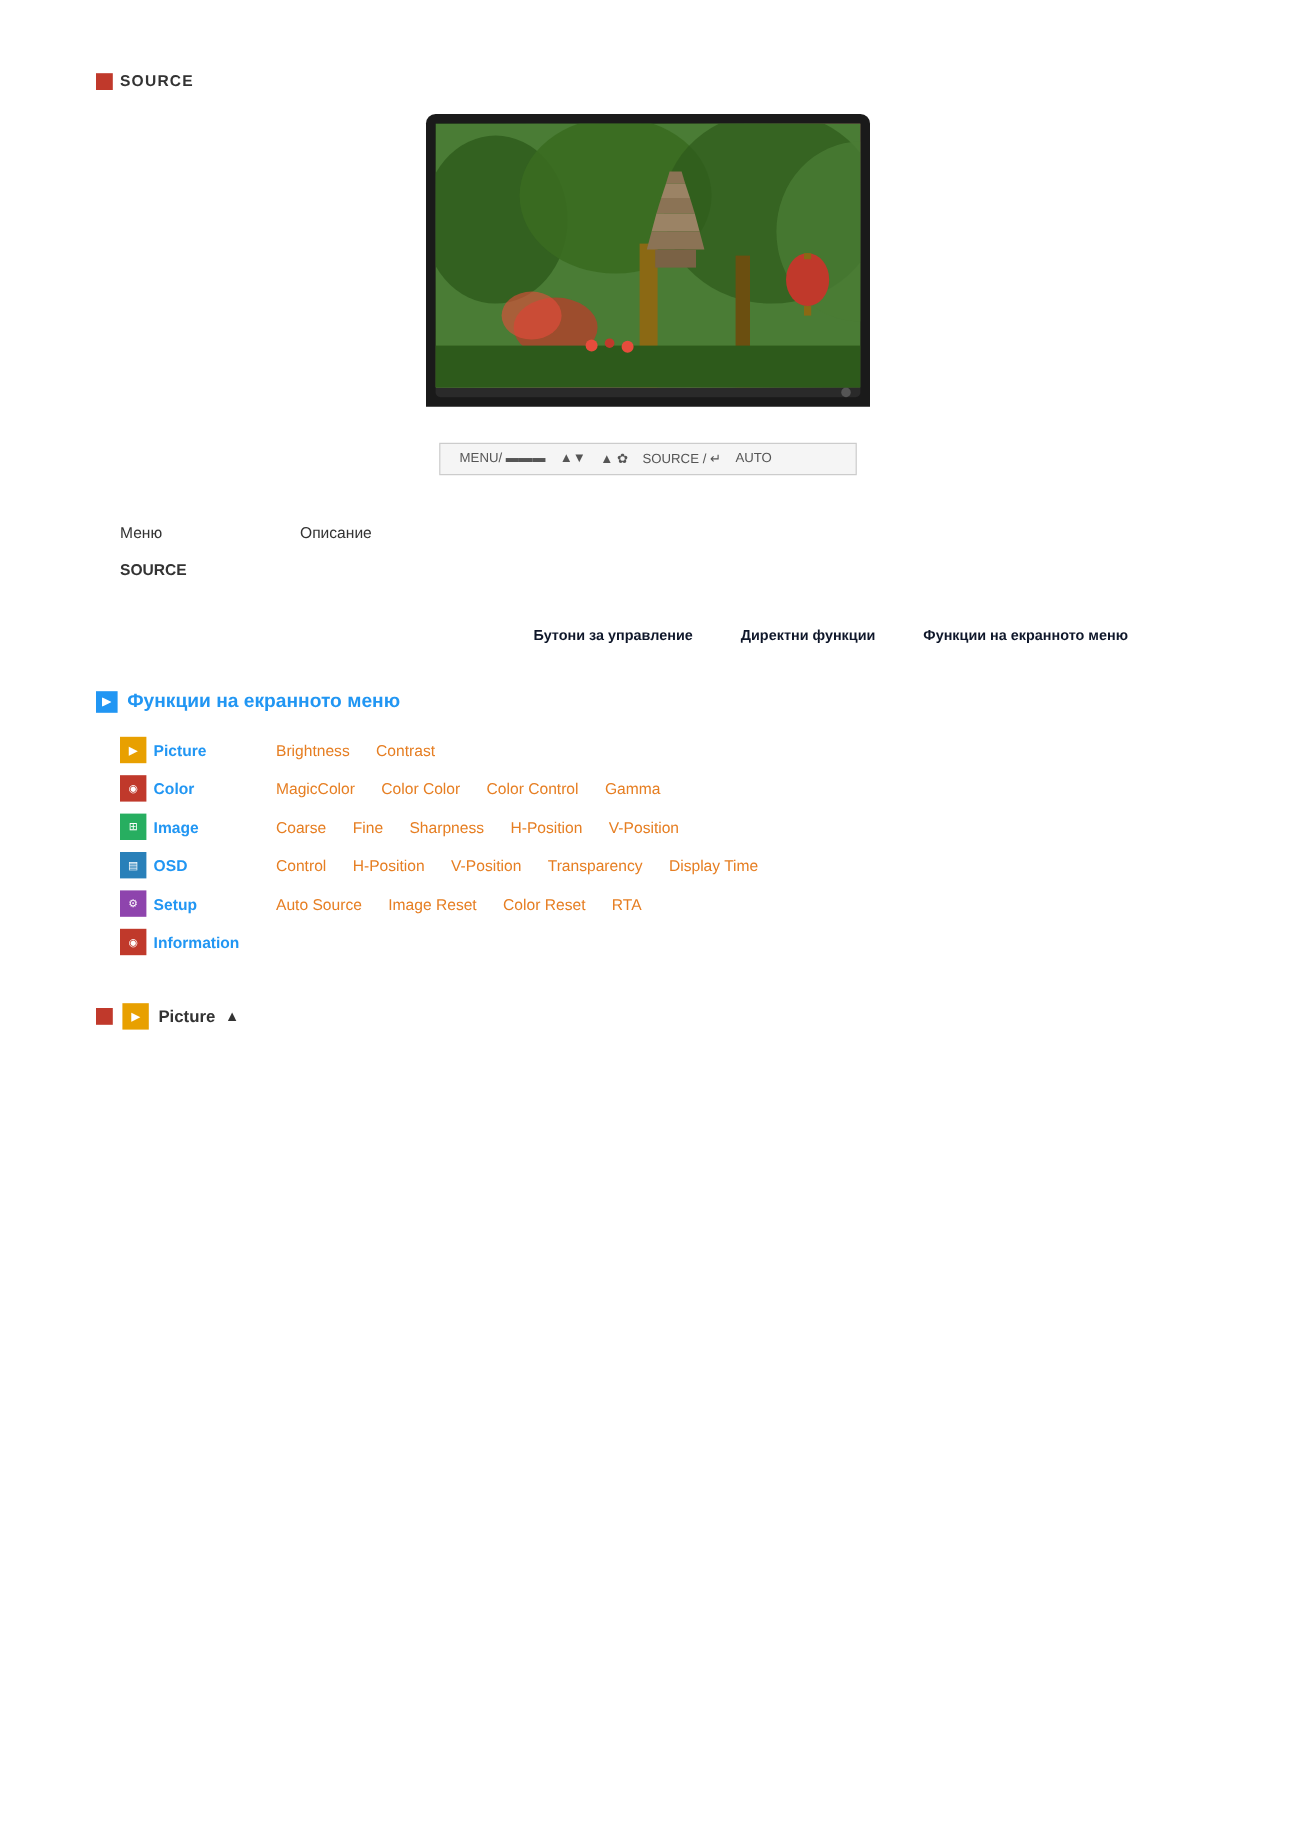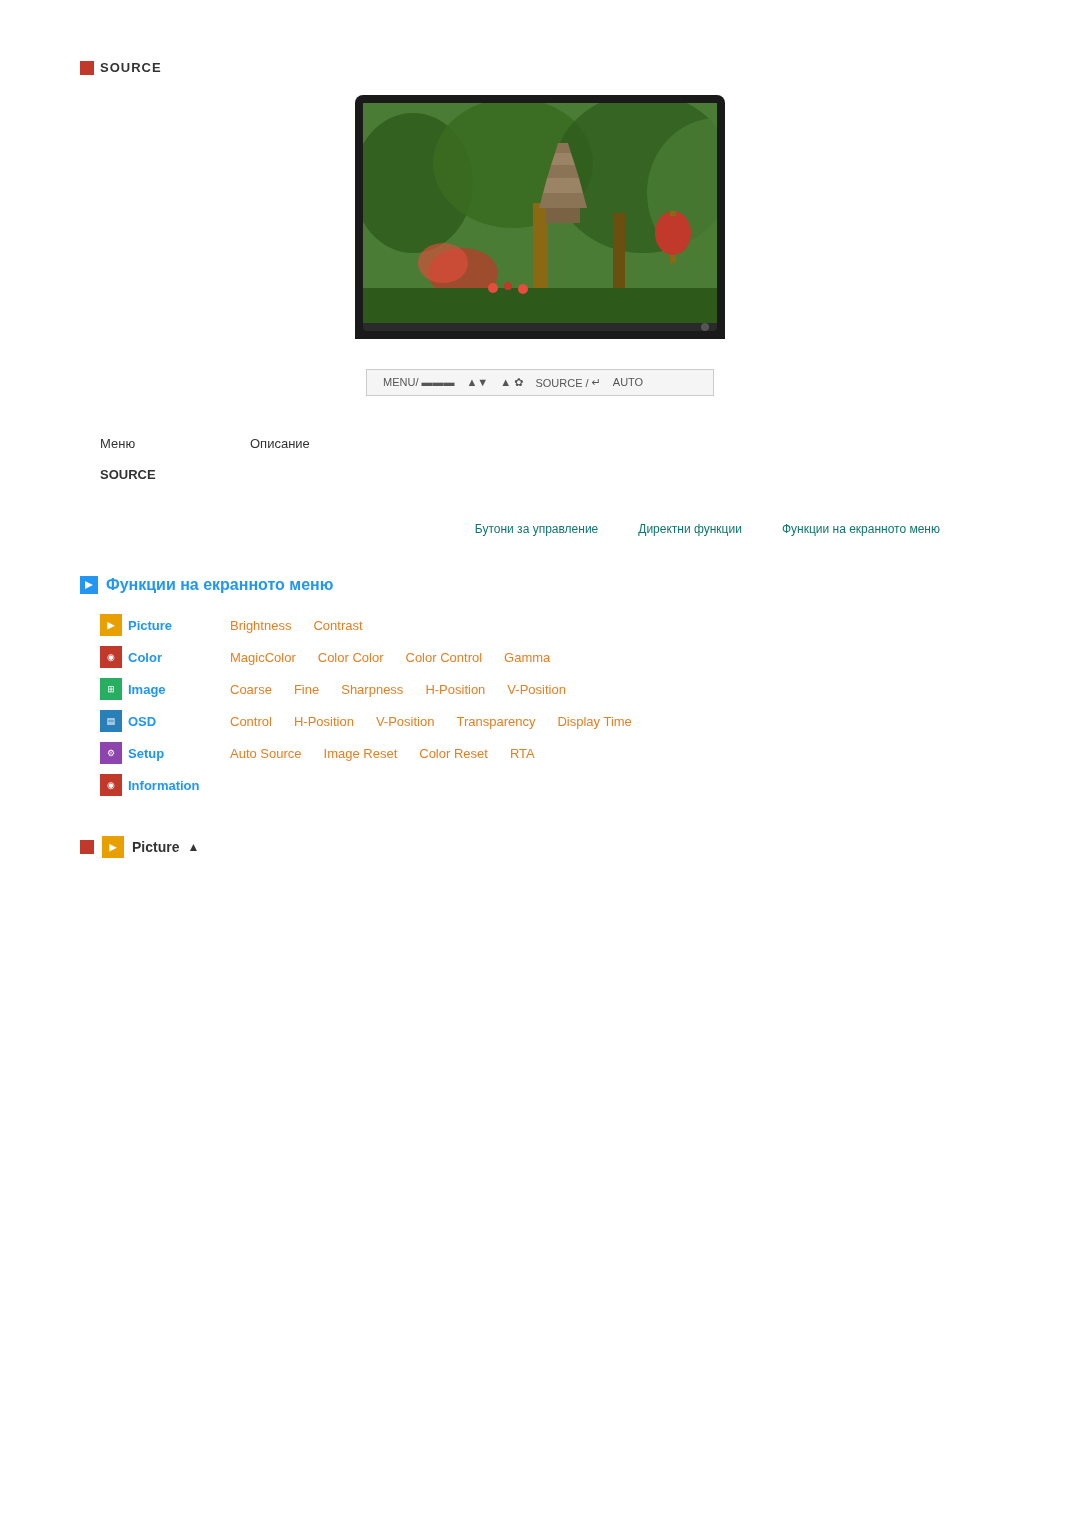--- a/index.html
+++ b/index.html
@@ -134,23 +134,24 @@
     
     .nav-tabs {
       display: flex;
       justify-content: flex-end;
       gap: 20px;
       margin-bottom: 40px;
       padding-right: 60px;
     }
     .nav-tab {
       font-size: 12px;
-      color: #0f766e;
+      color: #0f172a;
       text-decoration: none;
       cursor: pointer;
+      font-weight: bold;
     }
     .nav-divider {
       color: #ccc;
       font-size: 12px;
     }
 
     
     .section-header {
       display: flex;
       align-items: center;

